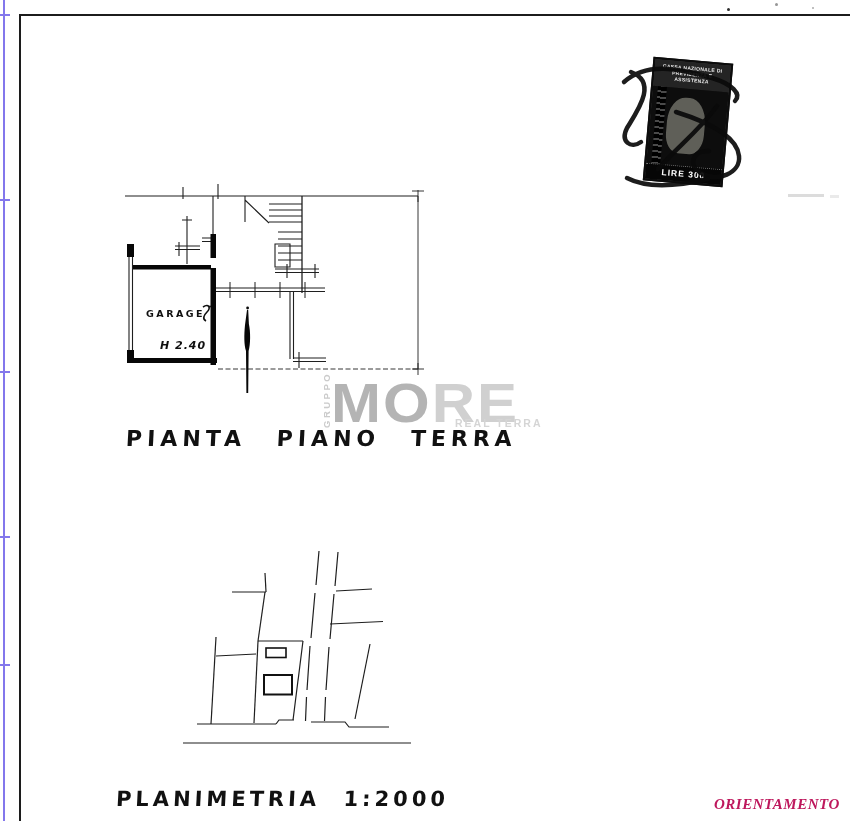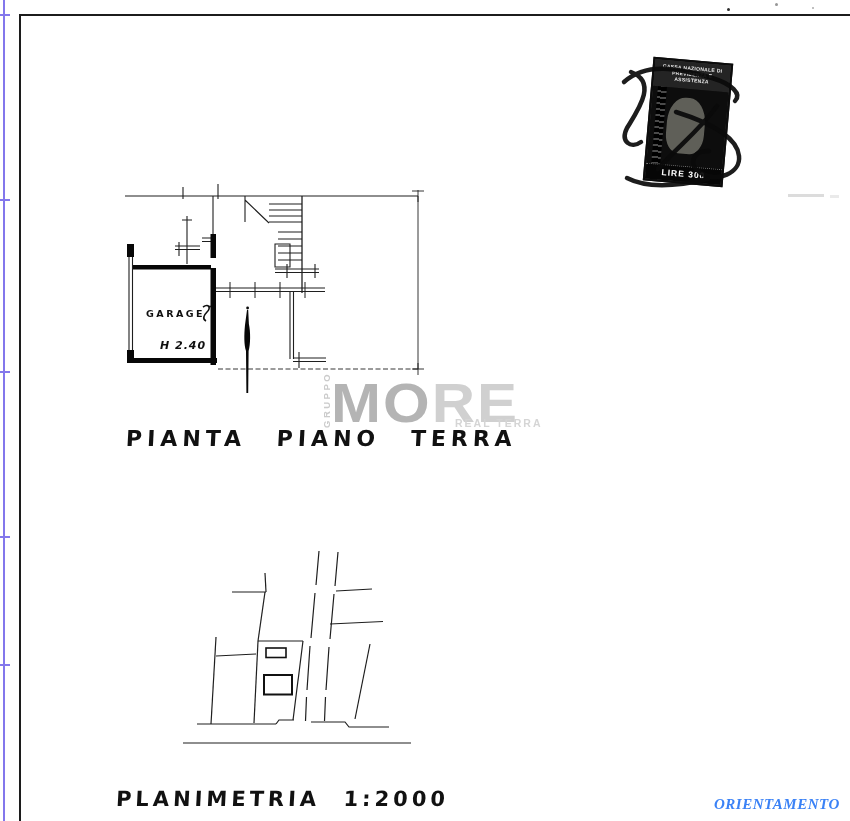--- a/index.html
+++ b/index.html
@@ -50,21 +50,21 @@
   .wm-tagline{left:455px;top:417px;font-size:10.5px;font-weight:700;letter-spacing:2px;
     color:#d5d5d5;}
 
   
   .hand-caption{font-family:"DejaVu Sans",sans-serif;font-weight:700;color:#111;
     transform:skewX(-3deg);white-space:nowrap;}
   .caption-pianta{left:126px;top:426px;font-size:22px;letter-spacing:5px;word-spacing:18px;}
   .caption-planimetria{left:116px;top:787px;font-size:21px;letter-spacing:4px;word-spacing:12px;}
 
   .orientamento{left:714px;top:796px;font-family:"Liberation Serif",serif;font-weight:700;
-    font-style:italic;font-size:15px;letter-spacing:.5px;color:#3b82f6;}
+    font-style:italic;font-size:15px;letter-spacing:.5px;color:#be185d;}
 
   .smudge{background:#dcdcdc;height:3px;}
 </style>
 </head>
 <body>
 
 <div>
 
   <div class="abs scan-edge"></div>
   <div class="abs scan-tick" style="top:14px"></div>

